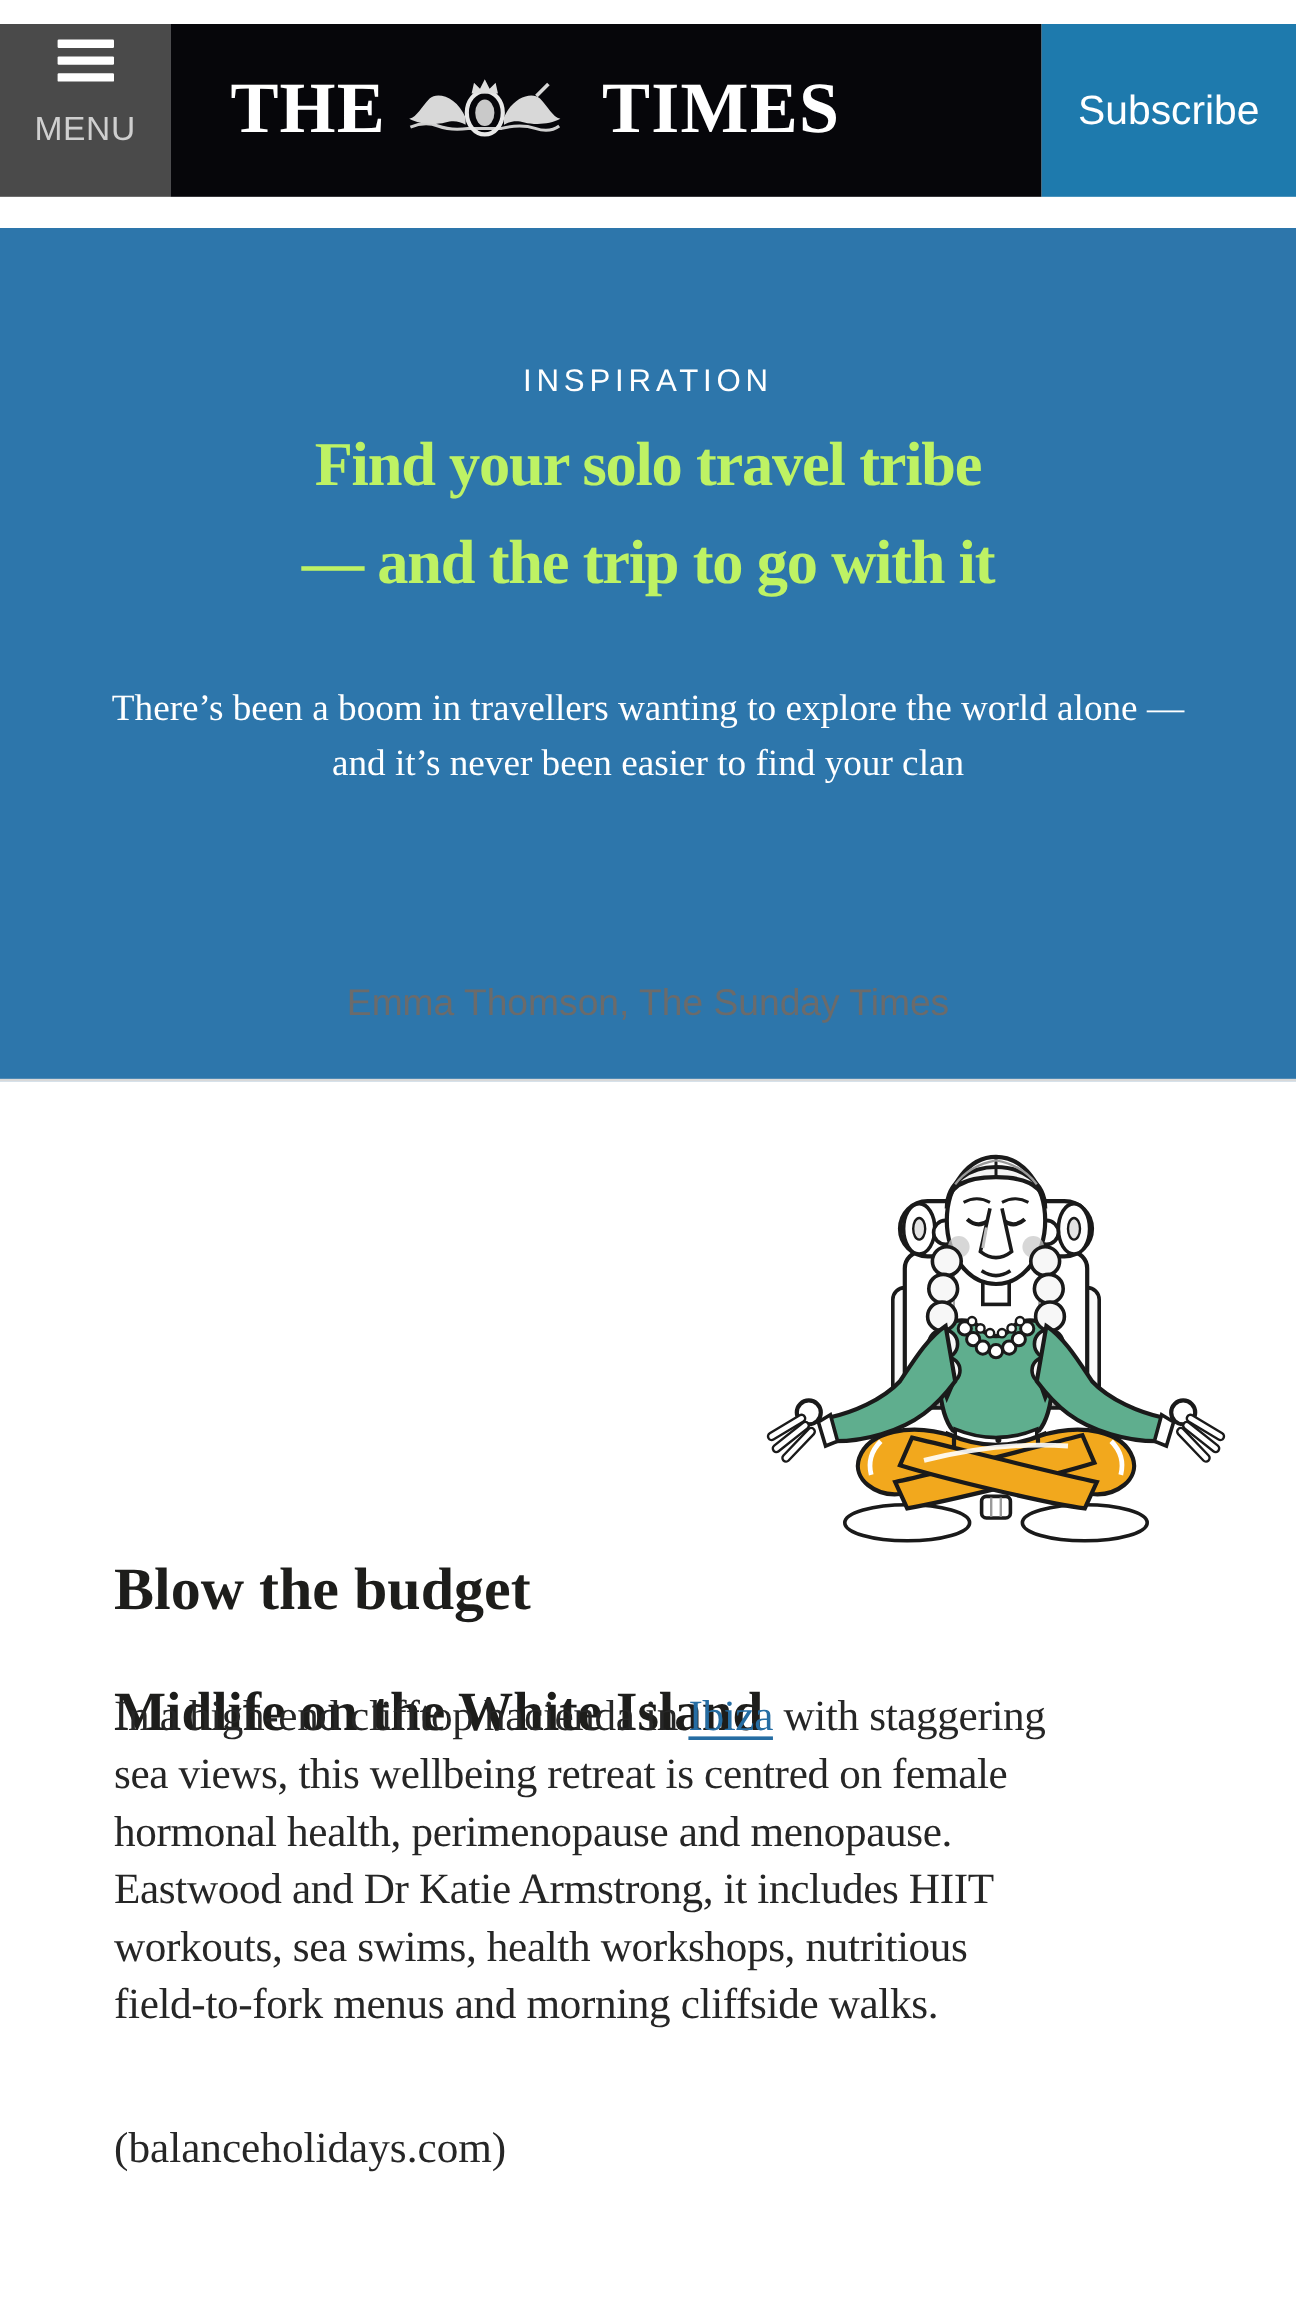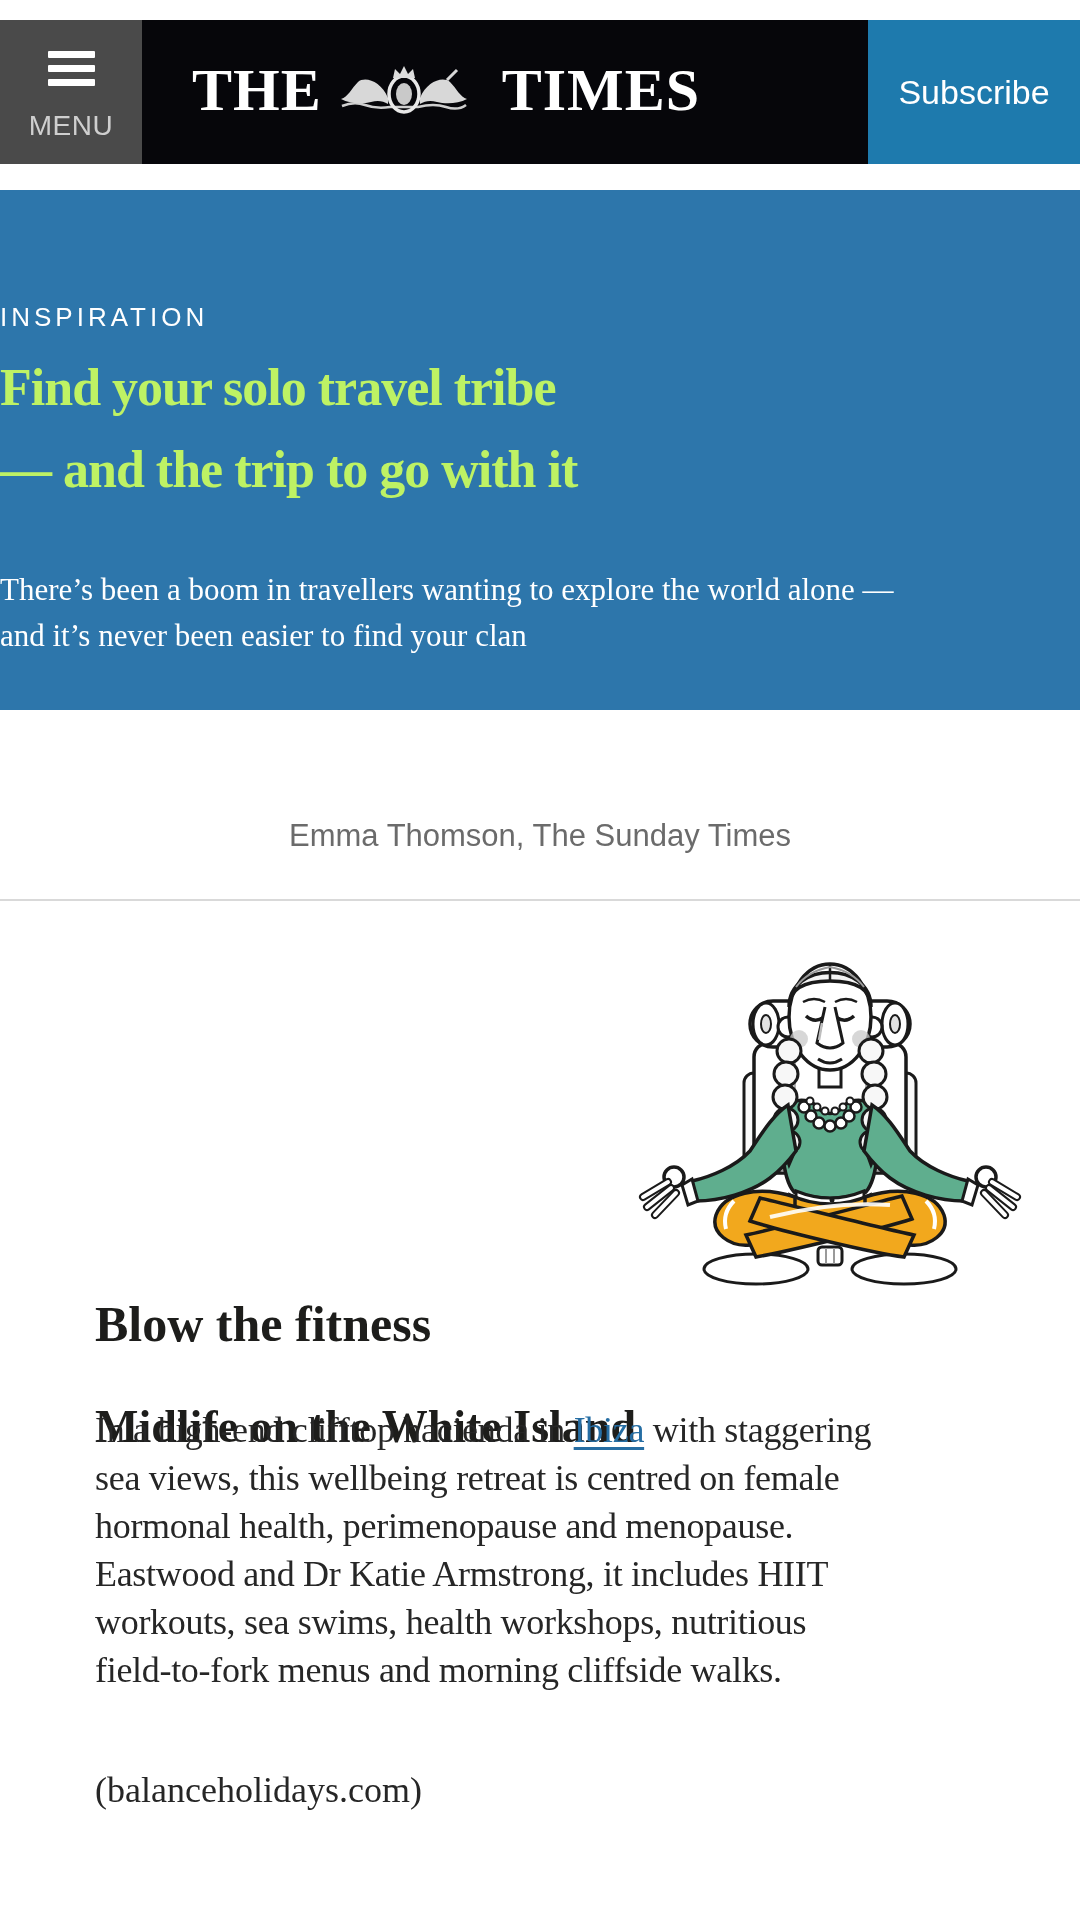--- a/index.html
+++ b/index.html
@@ -4,43 +4,43 @@
 <style>
   html,body{margin:0;padding:0;}
   body{
     width:1080px;height:1920px;position:relative;background:#ffffff;
     font-family:"Liberation Sans",sans-serif;overflow:hidden;
   }
   
   .header{position:absolute;top:20px;left:0;width:1080px;height:144px;display:flex;}
   .menu-block{
     width:142px;height:100%;background:#4a4a4a;display:flex;flex-direction:column;
-    align-items:center;box-sizing:border-box;padding-top:31px;cursor:pointer;
+    align-items:center;box-sizing:border-box;padding-top:13px;cursor:pointer;
   }
   .hamburger{width:47px;display:flex;flex-direction:column;gap:7px;}
   .hamburger .bar{height:7px;background:#ffffff;border-radius:1px;}
   .menu-label{margin-top:24px;font-size:28px;color:#cfcfcf;letter-spacing:.5px;}
   .logo-block{
     flex:1;height:100%;background:#06060a;display:flex;align-items:center;
     box-sizing:border-box;padding-left:50px;cursor:pointer;
   }
   .logo-word{
     font-family:"Liberation Serif",serif;font-weight:bold;color:#ffffff;
     font-size:60px;letter-spacing:1px;line-height:1;margin-top:-4px;
   }
   .crest{margin:0 28px 0 12px;}
   .subscribe-block{
     width:212px;height:100%;background:#1e7aad;display:flex;align-items:center;
     justify-content:center;cursor:pointer;
   }
   .subscribe-label{color:#ffffff;font-size:34px;}
   
   .hero{
-    position:absolute;top:190px;left:0;width:1080px;height:520px;background:#2d76ab;
-    box-sizing:border-box;
+    position:absolute;top:190px;left:0;width:1080px;height:711px;background:#2d76ab;
+    text-align:center;box-sizing:border-box;
   }
   .kicker{
     padding-top:112px;color:#ffffff;font-size:26px;letter-spacing:4px;
   }
   .headline{
     margin-top:14px;color:#bef264;font-family:"Liberation Serif",serif;
     font-weight:bold;font-size:52px;line-height:82px;letter-spacing:-1px;
   }
   .standfirst{
     margin-top:56px;color:#ffffff;font-family:"Liberation Serif",serif;
@@ -235,21 +235,21 @@
   <g>
     <path d="M354,227 L379,242" stroke="#1a1a1a" stroke-width="8" stroke-linecap="round"></path>
     <path d="M354,227 L379,242" stroke="#ffffff" stroke-width="4" stroke-linecap="round"></path>
     <path d="M351,233 L375,252" stroke="#1a1a1a" stroke-width="8" stroke-linecap="round"></path>
     <path d="M351,233 L375,252" stroke="#ffffff" stroke-width="4" stroke-linecap="round"></path>
     <path d="M346,238 L367,260" stroke="#1a1a1a" stroke-width="8" stroke-linecap="round"></path>
     <path d="M346,238 L367,260" stroke="#ffffff" stroke-width="4" stroke-linecap="round"></path>
   </g>
 </svg>
 
-<h2 class="section-heading">Blow the fitness</h2>
+<h2 class="section-heading">Blow the budget</h2>
 <h3 class="item-heading">Midlife on the White Island</h3>
 
 <div class="body-par">
   <div class="bline"><span>In a high-end clifftop hacienda in </span><a class="body-link">Ibiza</a><span> with staggering</span></div>
   <div class="bline">sea views, this wellbeing retreat is centred on female</div>
   <div class="bline">hormonal health, perimenopause and menopause.</div>
   <div class="bline">Eastwood and Dr Katie Armstrong, it includes HIIT</div>
   <div class="bline">workouts, sea swims, health workshops, nutritious</div>
   <div class="bline">field-to-fork menus and morning cliffside walks.</div>
 </div>

